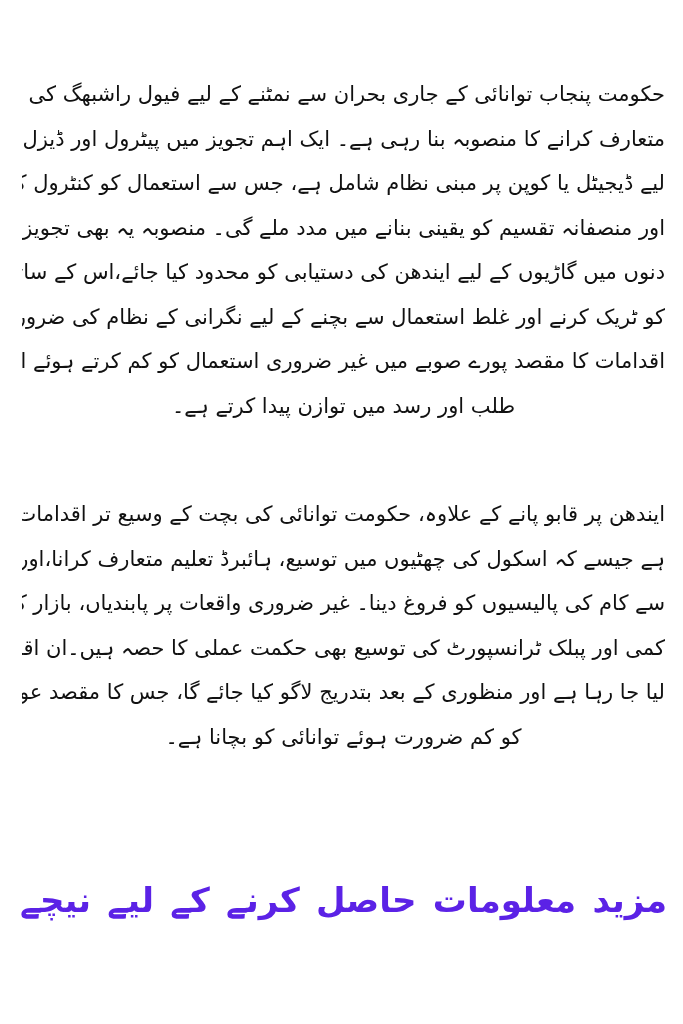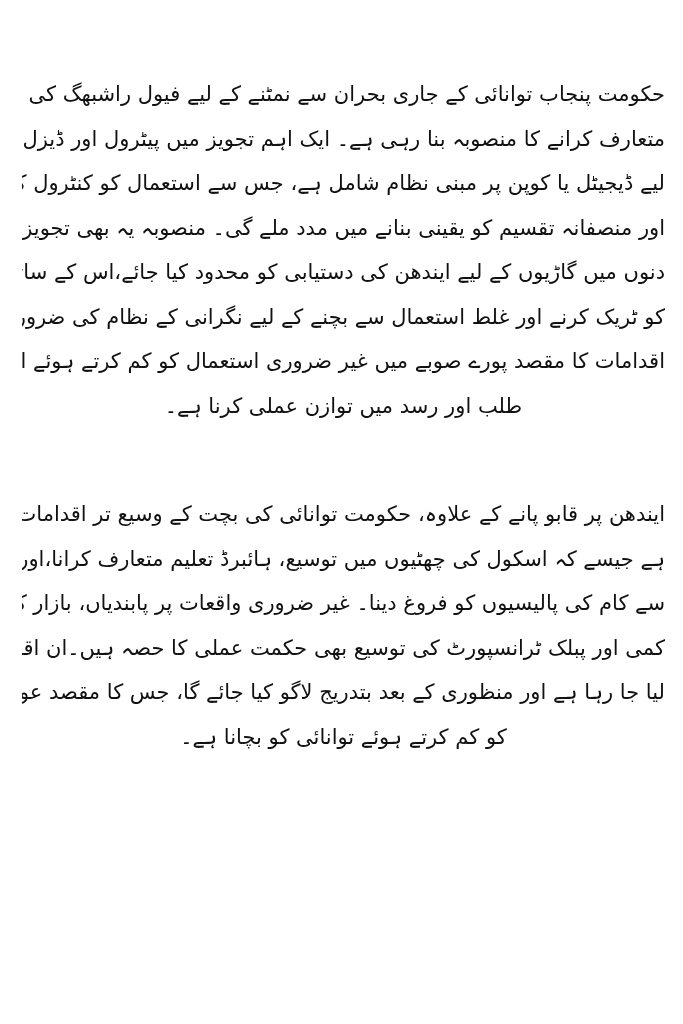--- a/index.html
+++ b/index.html
@@ -75,28 +75,29 @@
 <div class="doc">
 
   <div class="para" id="para-1">
     <span class="line">حکومت پنجاب توانائی کے جاری بحران سے نمٹنے کے لیے فیول راشبھگ کی سخت پالیسیاں</span>
     <span class="line">متعارف کرانے کا منصوبہ بنا رہی ہے۔ ایک اہم تجویز میں پیٹرول اور ڈیزل کی تقسیم کے</span>
     <span class="line">لیے ڈیجیٹل یا کوپن پر مبنی نظام شامل ہے، جس سے استعمال کو کنٹرول کرنے، قلت کو روکنے</span>
     <span class="line">اور منصفانہ تقسیم کو یقینی بنانے میں مدد ملے گی۔ منصوبہ یہ بھی تجویز کرتا ہے کہ مخصوص</span>
     <span class="line">دنوں میں گاڑیوں کے لیے ایندھن کی دستیابی کو محدود کیا جائے،اس کے ساتھ ساتھ کھپت</span>
     <span class="line">کو ٹریک کرنے اور غلط استعمال سے بچنے کے لیے نگرانی کے نظام کی ضرورت ہے۔ان</span>
     <span class="line">اقدامات کا مقصد پورے صوبے میں غیر ضروری استعمال کو کم کرتے ہوئے ایندھن کی</span>
-    <span class="line last">طلب اور رسد میں توازن عملی کرنا ہے۔</span>
+    <span class="line last">طلب اور رسد میں توازن پیدا کرتے ہے۔</span>
   </div>
 
   <div class="para" id="para-2">
     <span class="line">ایندھن پر قابو پانے کے علاوہ، حکومت توانائی کی بچت کے وسیع تر اقدامات پر غور کر رہی</span>
     <span class="line">ہے جیسے کہ اسکول کی چھٹیوں میں توسیع، ہائبرڈ تعلیم متعارف کرانا،اور نجی شعبے میں گھر</span>
     <span class="line">سے کام کی پالیسیوں کو فروغ دینا۔ غیر ضروری واقعات پر پابندیاں، بازار کے اوقات میں</span>
     <span class="line">کمی اور پبلک ٹرانسپورٹ کی توسیع بھی حکمت عملی کا حصہ ہیں۔ان اقدامات کا فی الحال جائزہ</span>
     <span class="line">لیا جا رہا ہے اور منظوری کے بعد بتدریج لاگو کیا جائے گا، جس کا مقصد عوام کے لیے تکلیف</span>
-    <span class="line last">کو کم کرتے ہوئے توانائی کو بچانا ہے۔</span>
+    <span class="line last">کو کم ضرورت ہوئے توانائی کو بچانا ہے۔</span>
   </div>
 
   <div class="cta">
+    <span class="line first">مزید معلومات حاصل کرنے کے لیے نیچے</span>
   </div>
 
 </div>
 
 </body></html>

